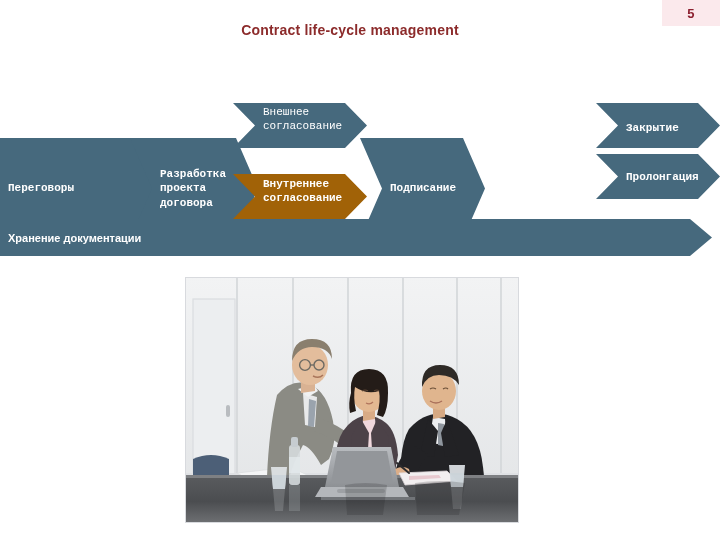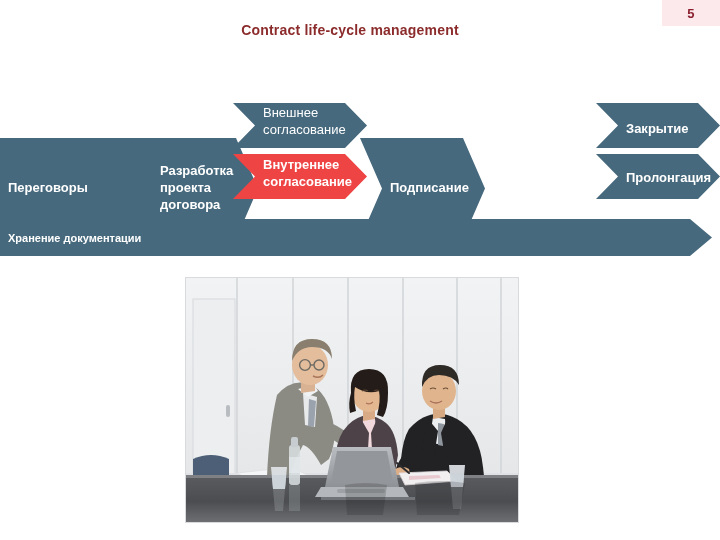--- a/index.html
+++ b/index.html
@@ -65,33 +65,35 @@
     height: 101px;
   }
 
   .chev {
     position: absolute;
     box-sizing: border-box;
     background: #46697d;
     display: flex;
     align-items: center;
     color: #ffffff;
-    font-size: 13px;
+    font-size: 11px;
     font-weight: bold;
     line-height: 1.3;
+    font-family: Liberation Mono, monospace;
   }
   .chev.full {
     height: 101px;
     margin-top: 35px;
   }
   .chev.half {
     height: 45px;
   }
   .chev.red {
-    background: #ef4444;
+    background: #a16207;
+    margin-top: 20px;
   }
 
   
   .chev.arrow-full {
     clip-path: polygon(0 0, calc(100% - 22px) 0, 100% 50%, calc(100% - 22px) 100%, 0 100%, 22px 50%);
   }
   .chev.arrow-full.first {
     clip-path: polygon(0 0, calc(100% - 22px) 0, 100% 50%, calc(100% - 22px) 100%, 0 100%);
   }
   .chev.arrow-half {

